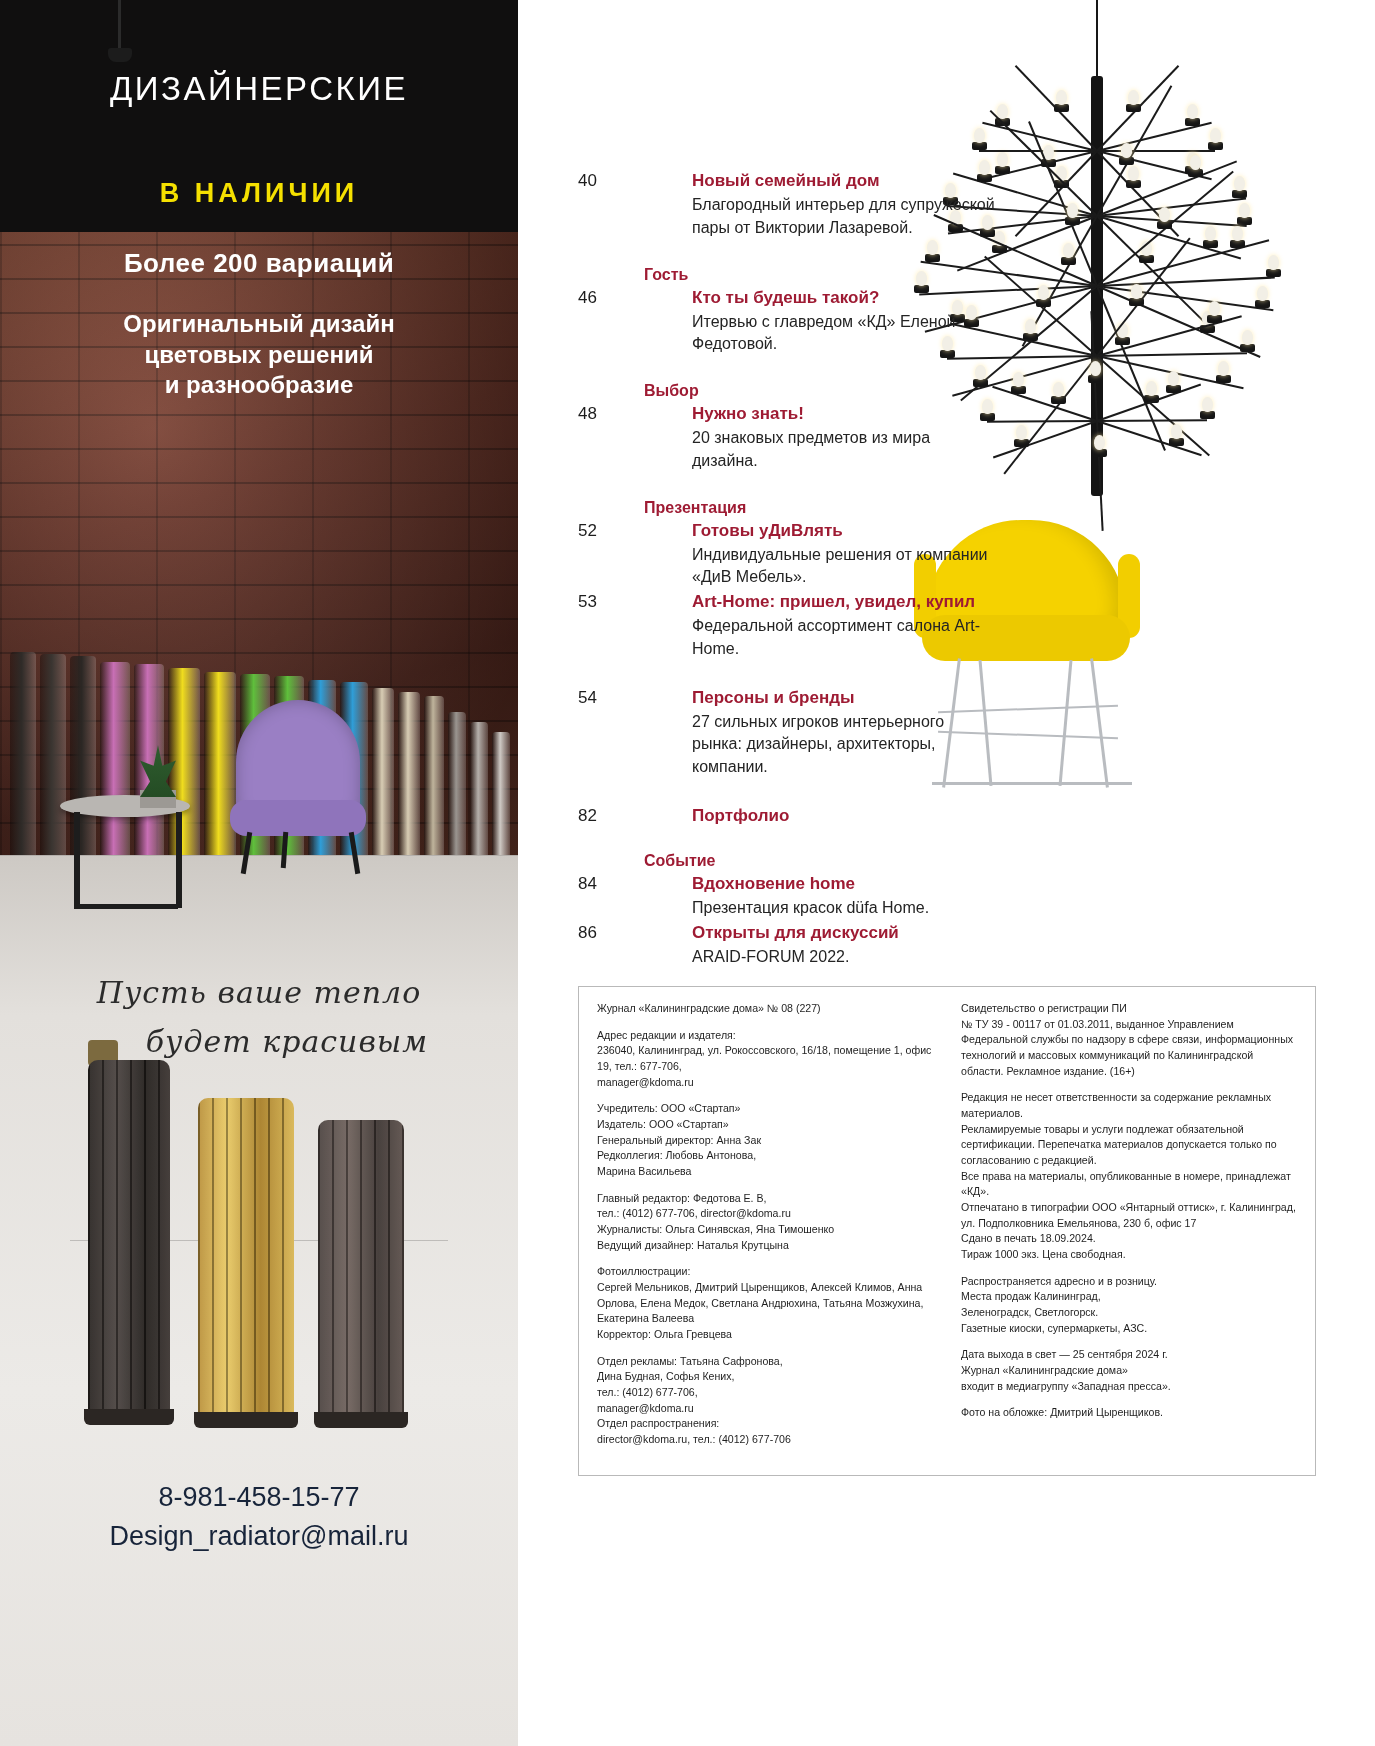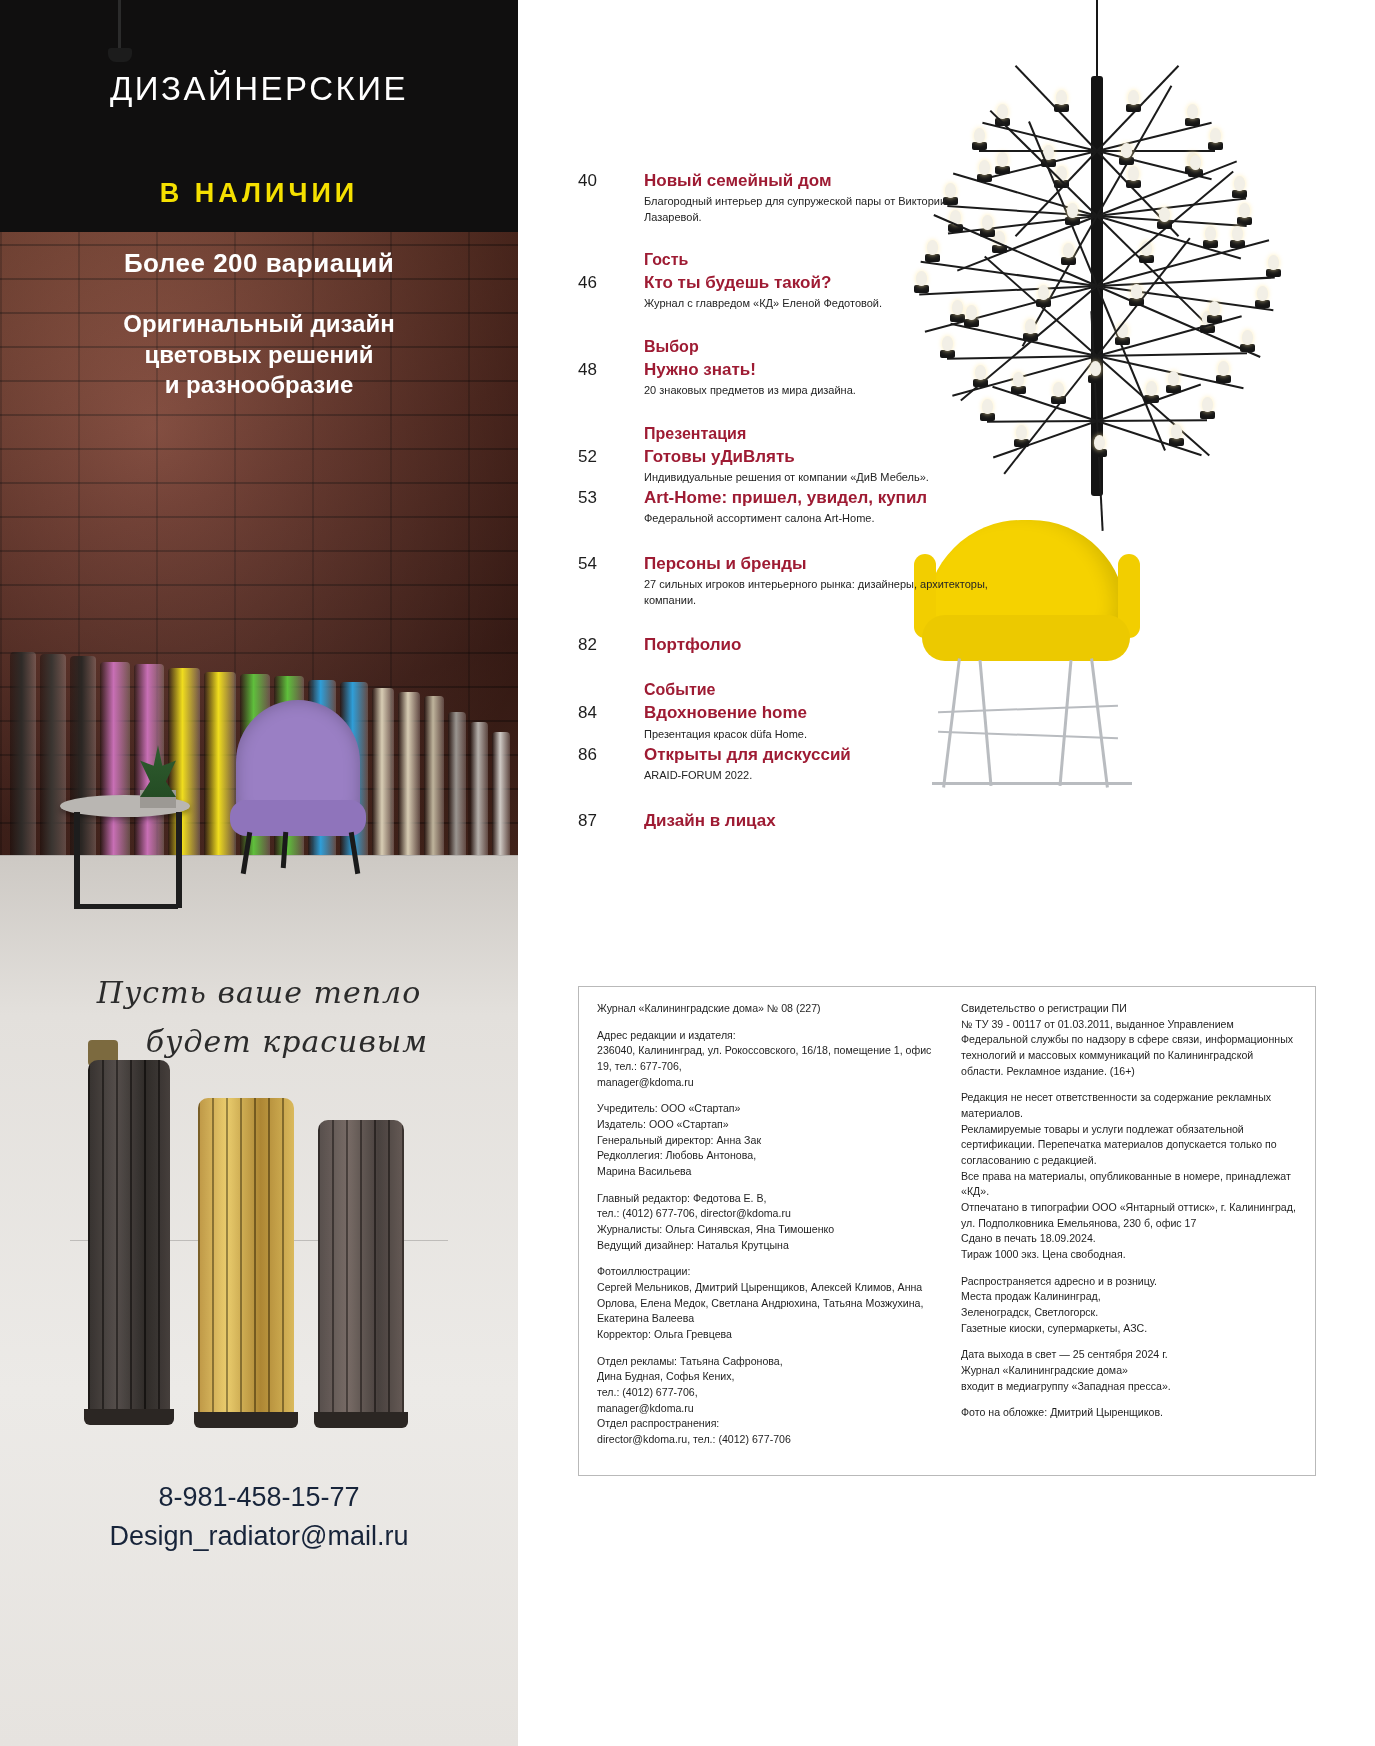--- a/index.html
+++ b/index.html
@@ -210,30 +210,30 @@
     border-radius: 12px;
   }
   .eames-wire { position: absolute; background: #b9bcc0; }
 
   
   .toc { position: absolute; left: 60px; top: 170px; width: 420px; }
   .toc-group { margin-bottom: 26px; }
   .toc-kicker {
     color: #9e1b33; font-size: 16px; font-weight: bold; margin: 0 0 3px 66px;
   }
-  .toc-row { display: flex; margin-bottom: 2px; }
+  .toc-row { display: flex; margin-bottom: 2px; gap: 48px; }
   .toc-page {
     width: 66px; flex: 0 0 66px; color: #1d1d1d; font-size: 17px; padding-top: 1px;
   }
   .toc-body { flex: 1 1 auto; }
   .toc-title {
     color: #9e1b33; font-size: 17px; font-weight: bold; line-height: 1.24;
   }
   .toc-desc {
-    color: #242424; font-size: 11px; line-height: 1.42; margin-top: 3px;
+    color: #242424; font-size: 16px; line-height: 1.42; margin-top: 3px;
   }
 
   
   .imprint {
     position: absolute; left: 60px; top: 986px; width: 738px; height: 490px;
     border: 1px solid #b9b9b9; background: #fff;
     padding: 14px 18px;
     box-sizing: border-box;
     display: flex;
     gap: 28px;
@@ -517,21 +517,21 @@
             <div class="toc-desc">Благородный интерьер для супружеской пары от Виктории Лазаревой.</div>
           </div>
         </div>
       </div>
       <div class="toc-group">
         <div class="toc-kicker">Гость</div>
         <div class="toc-row">
           <div class="toc-page">46</div>
           <div class="toc-body">
             <div class="toc-title">Кто ты будешь такой?</div>
-            <div class="toc-desc">Журнал с главредом «КД» Еленой Федотовой.</div>
+            <div class="toc-desc">Итервью с главредом «КД» Еленой Федотовой.</div>
           </div>
         </div>
       </div>
       <div class="toc-group">
         <div class="toc-kicker">Выбор</div>
         <div class="toc-row">
           <div class="toc-page">48</div>
           <div class="toc-body">
             <div class="toc-title">Нужно знать!</div>
             <div class="toc-desc">20 знаковых предметов из мира дизайна.</div>

